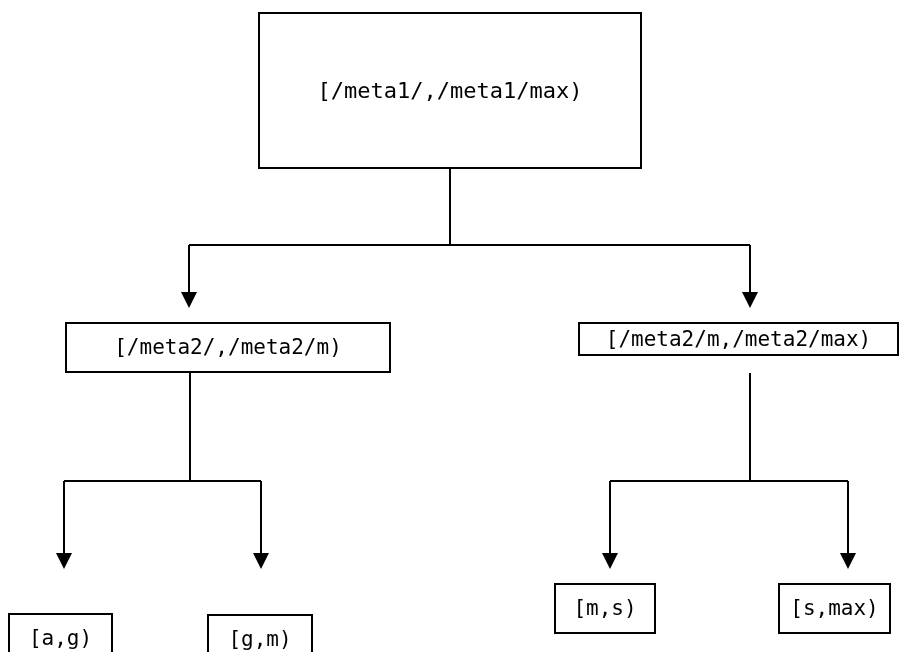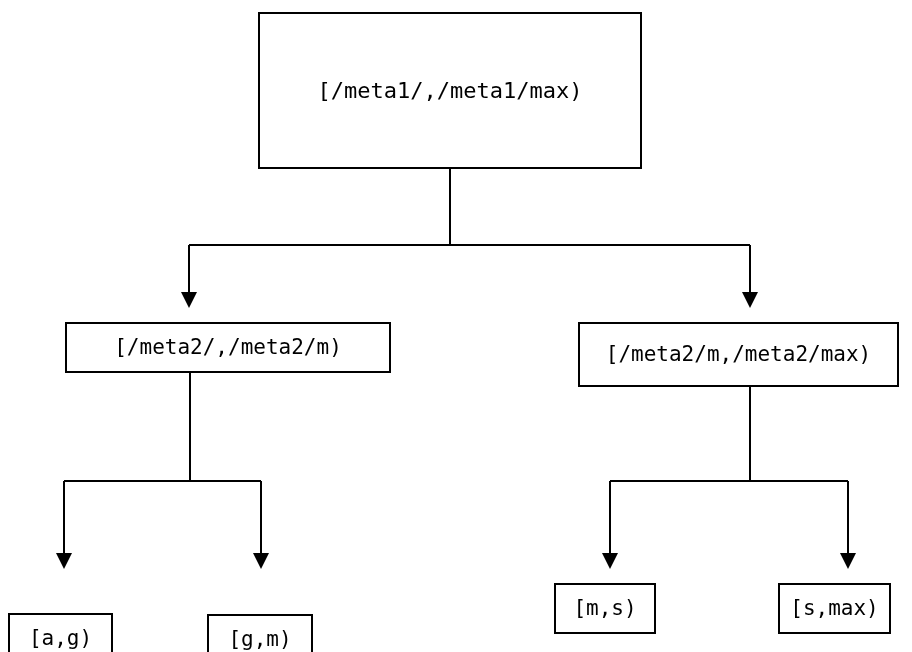--- a/index.html
+++ b/index.html
@@ -41,21 +41,21 @@
     font-family: "DejaVu Sans Mono", "Liberation Mono", monospace;
     font-size: 21px;
     line-height: 1;
     letter-spacing: 0px;
     white-space: pre;
     color: #000000;
   }
   .node-root { left: 258px; top: 12px; width: 384px; height: 157px; }
   .node-root .node-label { font-size: 22px; }
   .node-mid-left { left: 21px; top: 322px; width: 326px; height: 51px; margin-left: 44px; }
-  .node-mid-right { left: 578px; top: 322px; width: 321px; height: 65px; }
+  .node-mid-right { left: 578px; top: 322px; width: 321px; height: 34px; }
   .node-leaf-1 { left: 8px;   top: 613px; width: 105px; height: 51px; }
   .node-leaf-2 { left: 207px; top: 583px; width: 106px;  height: 51px; margin-top: 31px; }
   .node-leaf-3 { left: 554px; top: 583px; width: 102px; height: 51px; }
   .node-leaf-4 { left: 778px; top: 583px; width: 113px; height: 51px; }
 </style>
 </head>
 <body>
 
 <div id="diagram-canvas">
 

